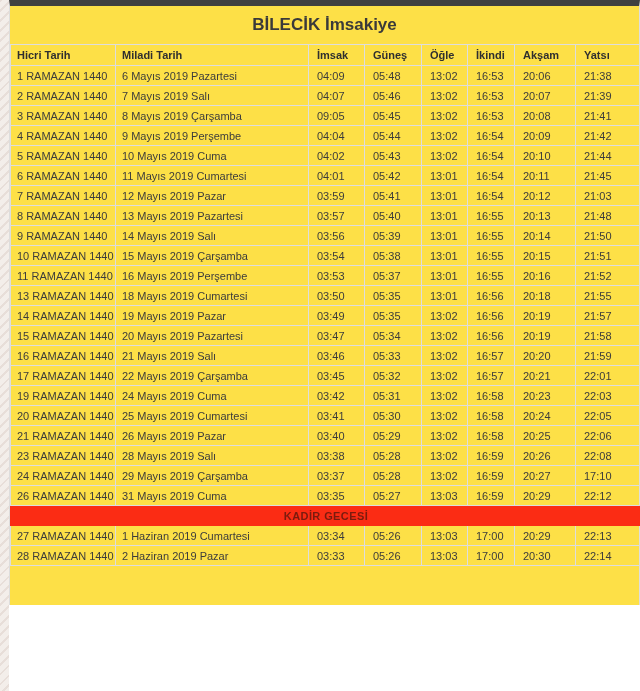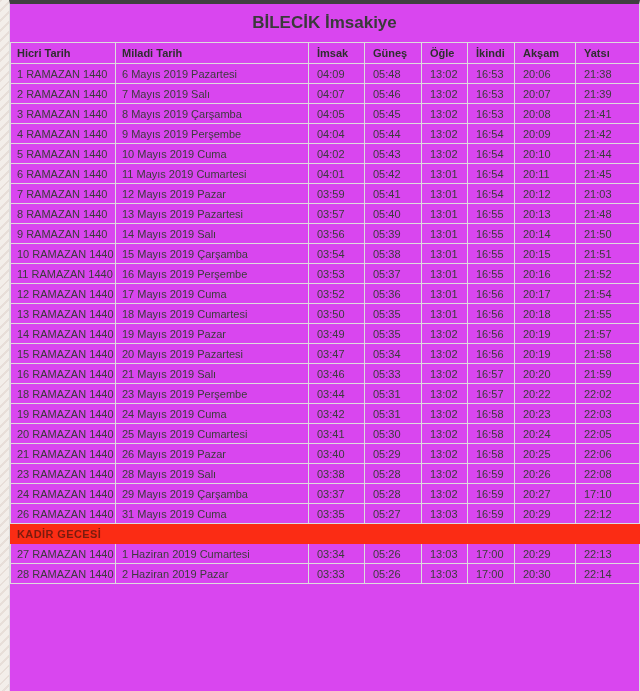--- a/index.html
+++ b/index.html
@@ -17,25 +17,25 @@
     position: absolute;
     left: 0; top: 0;
     width: 9px; height: 691px;
     background:
       repeating-linear-gradient(135deg, rgba(190,165,155,0.22) 0 2px, rgba(0,0,0,0) 2px 7px),
       #f3eeea;
   }
   .card {
     position: absolute;
     left: 9px; top: 0;
-    width: 631px; height: 691px;
-    background: #d946ef;
+    width: 631px; height: 605px;
+    background: #fde047;
     border-left: 1px solid #ddd;
     border-right: 1px solid #ddd;
-    border-top: 4px solid #404040;
+    border-top: 6px solid #404040;
   }
   .title {
     height: 38px;
     line-height: 38px;
     text-align: center;
     font-size: 17px;
     font-weight: bold;
     color: #3a3a3a;
   }
   table.imsakiye {
@@ -59,20 +59,21 @@
     font-weight: bold;
     color: #2f2f2f;
   }
   table.imsakiye th.time-col, table.imsakiye td.time-col {
     padding-left: 8px;
   }
   table.imsakiye td.banner {
     background: var(--banner-bg, #fb2c14);
     color: var(--banner-text, #7a1b0e);
     font-weight: bold;
+    text-align: center;
     letter-spacing: 0.4px;
     border-color: var(--banner-bg, #fb2c14);
   }
 </style>
 </head>
 <body>
 
 <div class="page">
   <div class="bg-strip"></div>
   <div class="card">
@@ -117,21 +118,21 @@
             <td class="time-col">04:07</td>
             <td class="time-col">05:46</td>
             <td class="time-col">13:02</td>
             <td class="time-col">16:53</td>
             <td class="time-col">20:07</td>
             <td class="time-col">21:39</td>
           </tr>
           <tr>
             <td>3 RAMAZAN 1440</td>
             <td>8 Mayıs 2019 Çarşamba</td>
-            <td class="time-col">04:05</td>
+            <td class="time-col">09:05</td>
             <td class="time-col">05:45</td>
             <td class="time-col">13:02</td>
             <td class="time-col">16:53</td>
             <td class="time-col">20:08</td>
             <td class="time-col">21:41</td>
           </tr>
           <tr>
             <td>4 RAMAZAN 1440</td>
             <td>9 Mayıs 2019 Perşembe</td>
             <td class="time-col">04:04</td>
@@ -205,30 +206,20 @@
             <td>11 RAMAZAN 1440</td>
             <td>16 Mayıs 2019 Perşembe</td>
             <td class="time-col">03:53</td>
             <td class="time-col">05:37</td>
             <td class="time-col">13:01</td>
             <td class="time-col">16:55</td>
             <td class="time-col">20:16</td>
             <td class="time-col">21:52</td>
           </tr>
           <tr>
-            <td>12 RAMAZAN 1440</td>
-            <td>17 Mayıs 2019 Cuma</td>
-            <td class="time-col">03:52</td>
-            <td class="time-col">05:36</td>
-            <td class="time-col">13:01</td>
-            <td class="time-col">16:56</td>
-            <td class="time-col">20:17</td>
-            <td class="time-col">21:54</td>
-          </tr>
-          <tr>
             <td>13 RAMAZAN 1440</td>
             <td>18 Mayıs 2019 Cumartesi</td>
             <td class="time-col">03:50</td>
             <td class="time-col">05:35</td>
             <td class="time-col">13:01</td>
             <td class="time-col">16:56</td>
             <td class="time-col">20:18</td>
             <td class="time-col">21:55</td>
           </tr>
           <tr>
@@ -255,28 +246,28 @@
             <td>16 RAMAZAN 1440</td>
             <td>21 Mayıs 2019 Salı</td>
             <td class="time-col">03:46</td>
             <td class="time-col">05:33</td>
             <td class="time-col">13:02</td>
             <td class="time-col">16:57</td>
             <td class="time-col">20:20</td>
             <td class="time-col">21:59</td>
           </tr>
           <tr>
-            <td>18 RAMAZAN 1440</td>
-            <td>23 Mayıs 2019 Perşembe</td>
-            <td class="time-col">03:44</td>
-            <td class="time-col">05:31</td>
+            <td>17 RAMAZAN 1440</td>
+            <td>22 Mayıs 2019 Çarşamba</td>
+            <td class="time-col">03:45</td>
+            <td class="time-col">05:32</td>
             <td class="time-col">13:02</td>
             <td class="time-col">16:57</td>
-            <td class="time-col">20:22</td>
-            <td class="time-col">22:02</td>
+            <td class="time-col">20:21</td>
+            <td class="time-col">22:01</td>
           </tr>
           <tr>
             <td>19 RAMAZAN 1440</td>
             <td>24 Mayıs 2019 Cuma</td>
             <td class="time-col">03:42</td>
             <td class="time-col">05:31</td>
             <td class="time-col">13:02</td>
             <td class="time-col">16:58</td>
             <td class="time-col">20:23</td>
             <td class="time-col">22:03</td>

